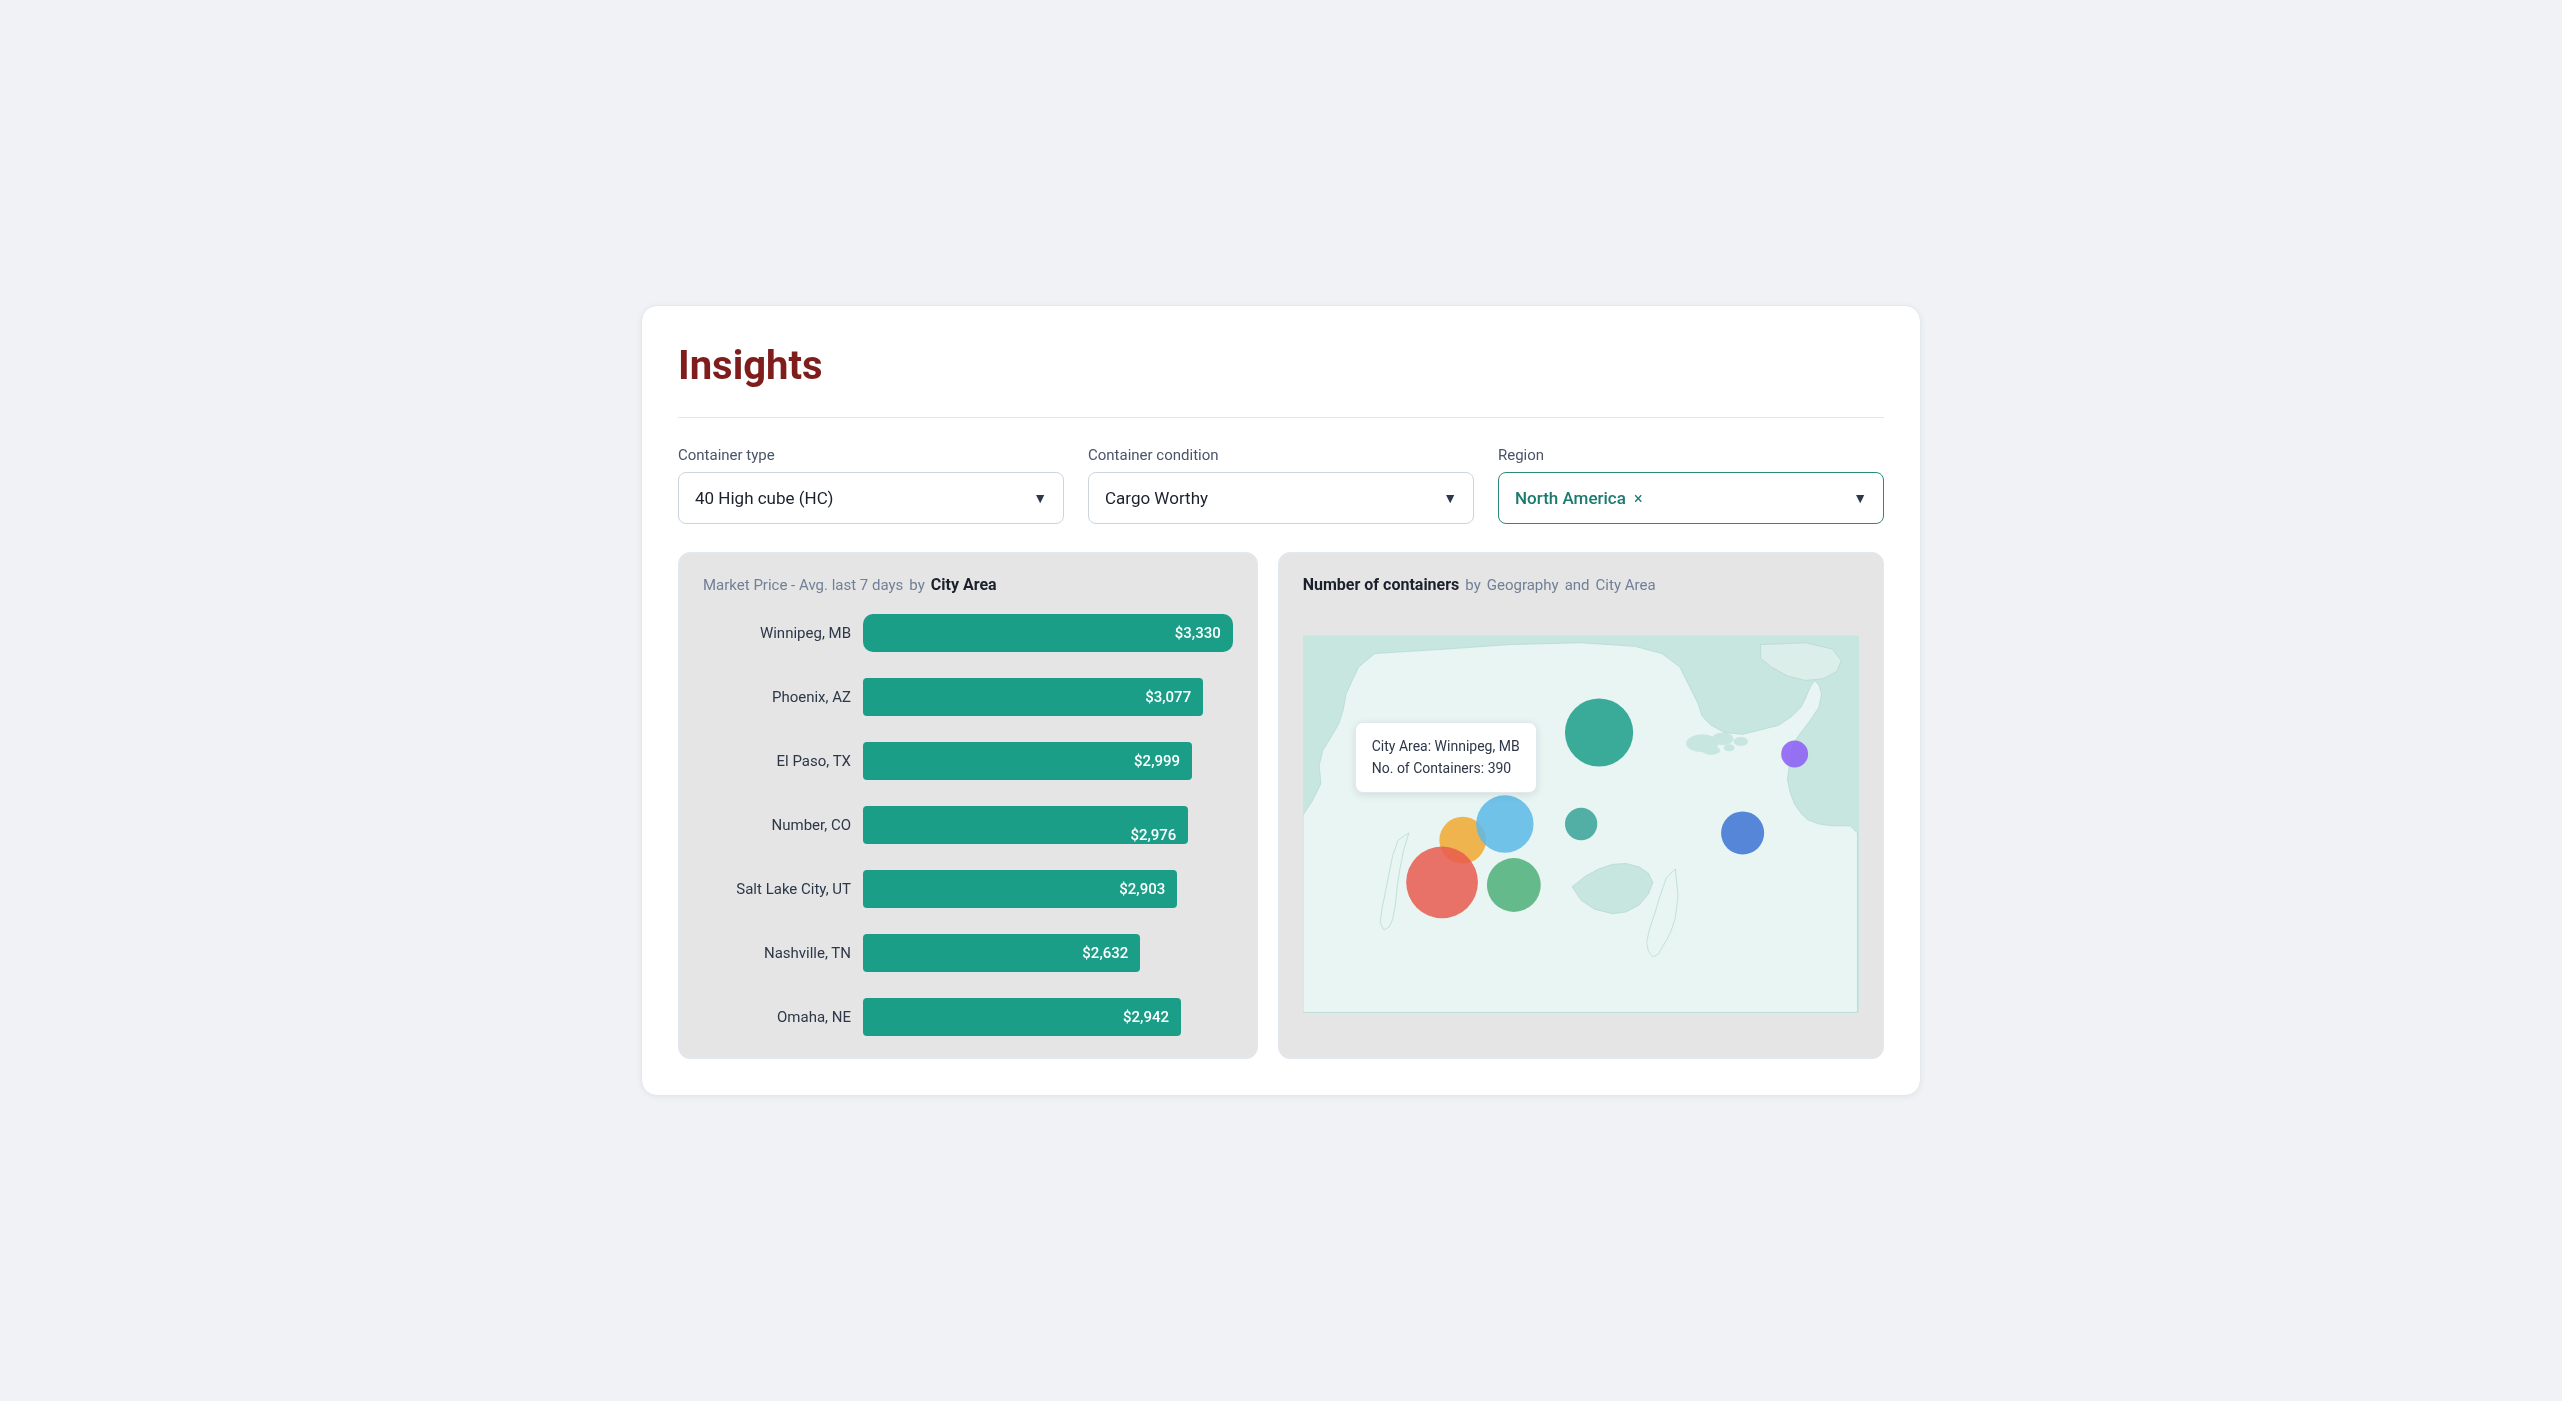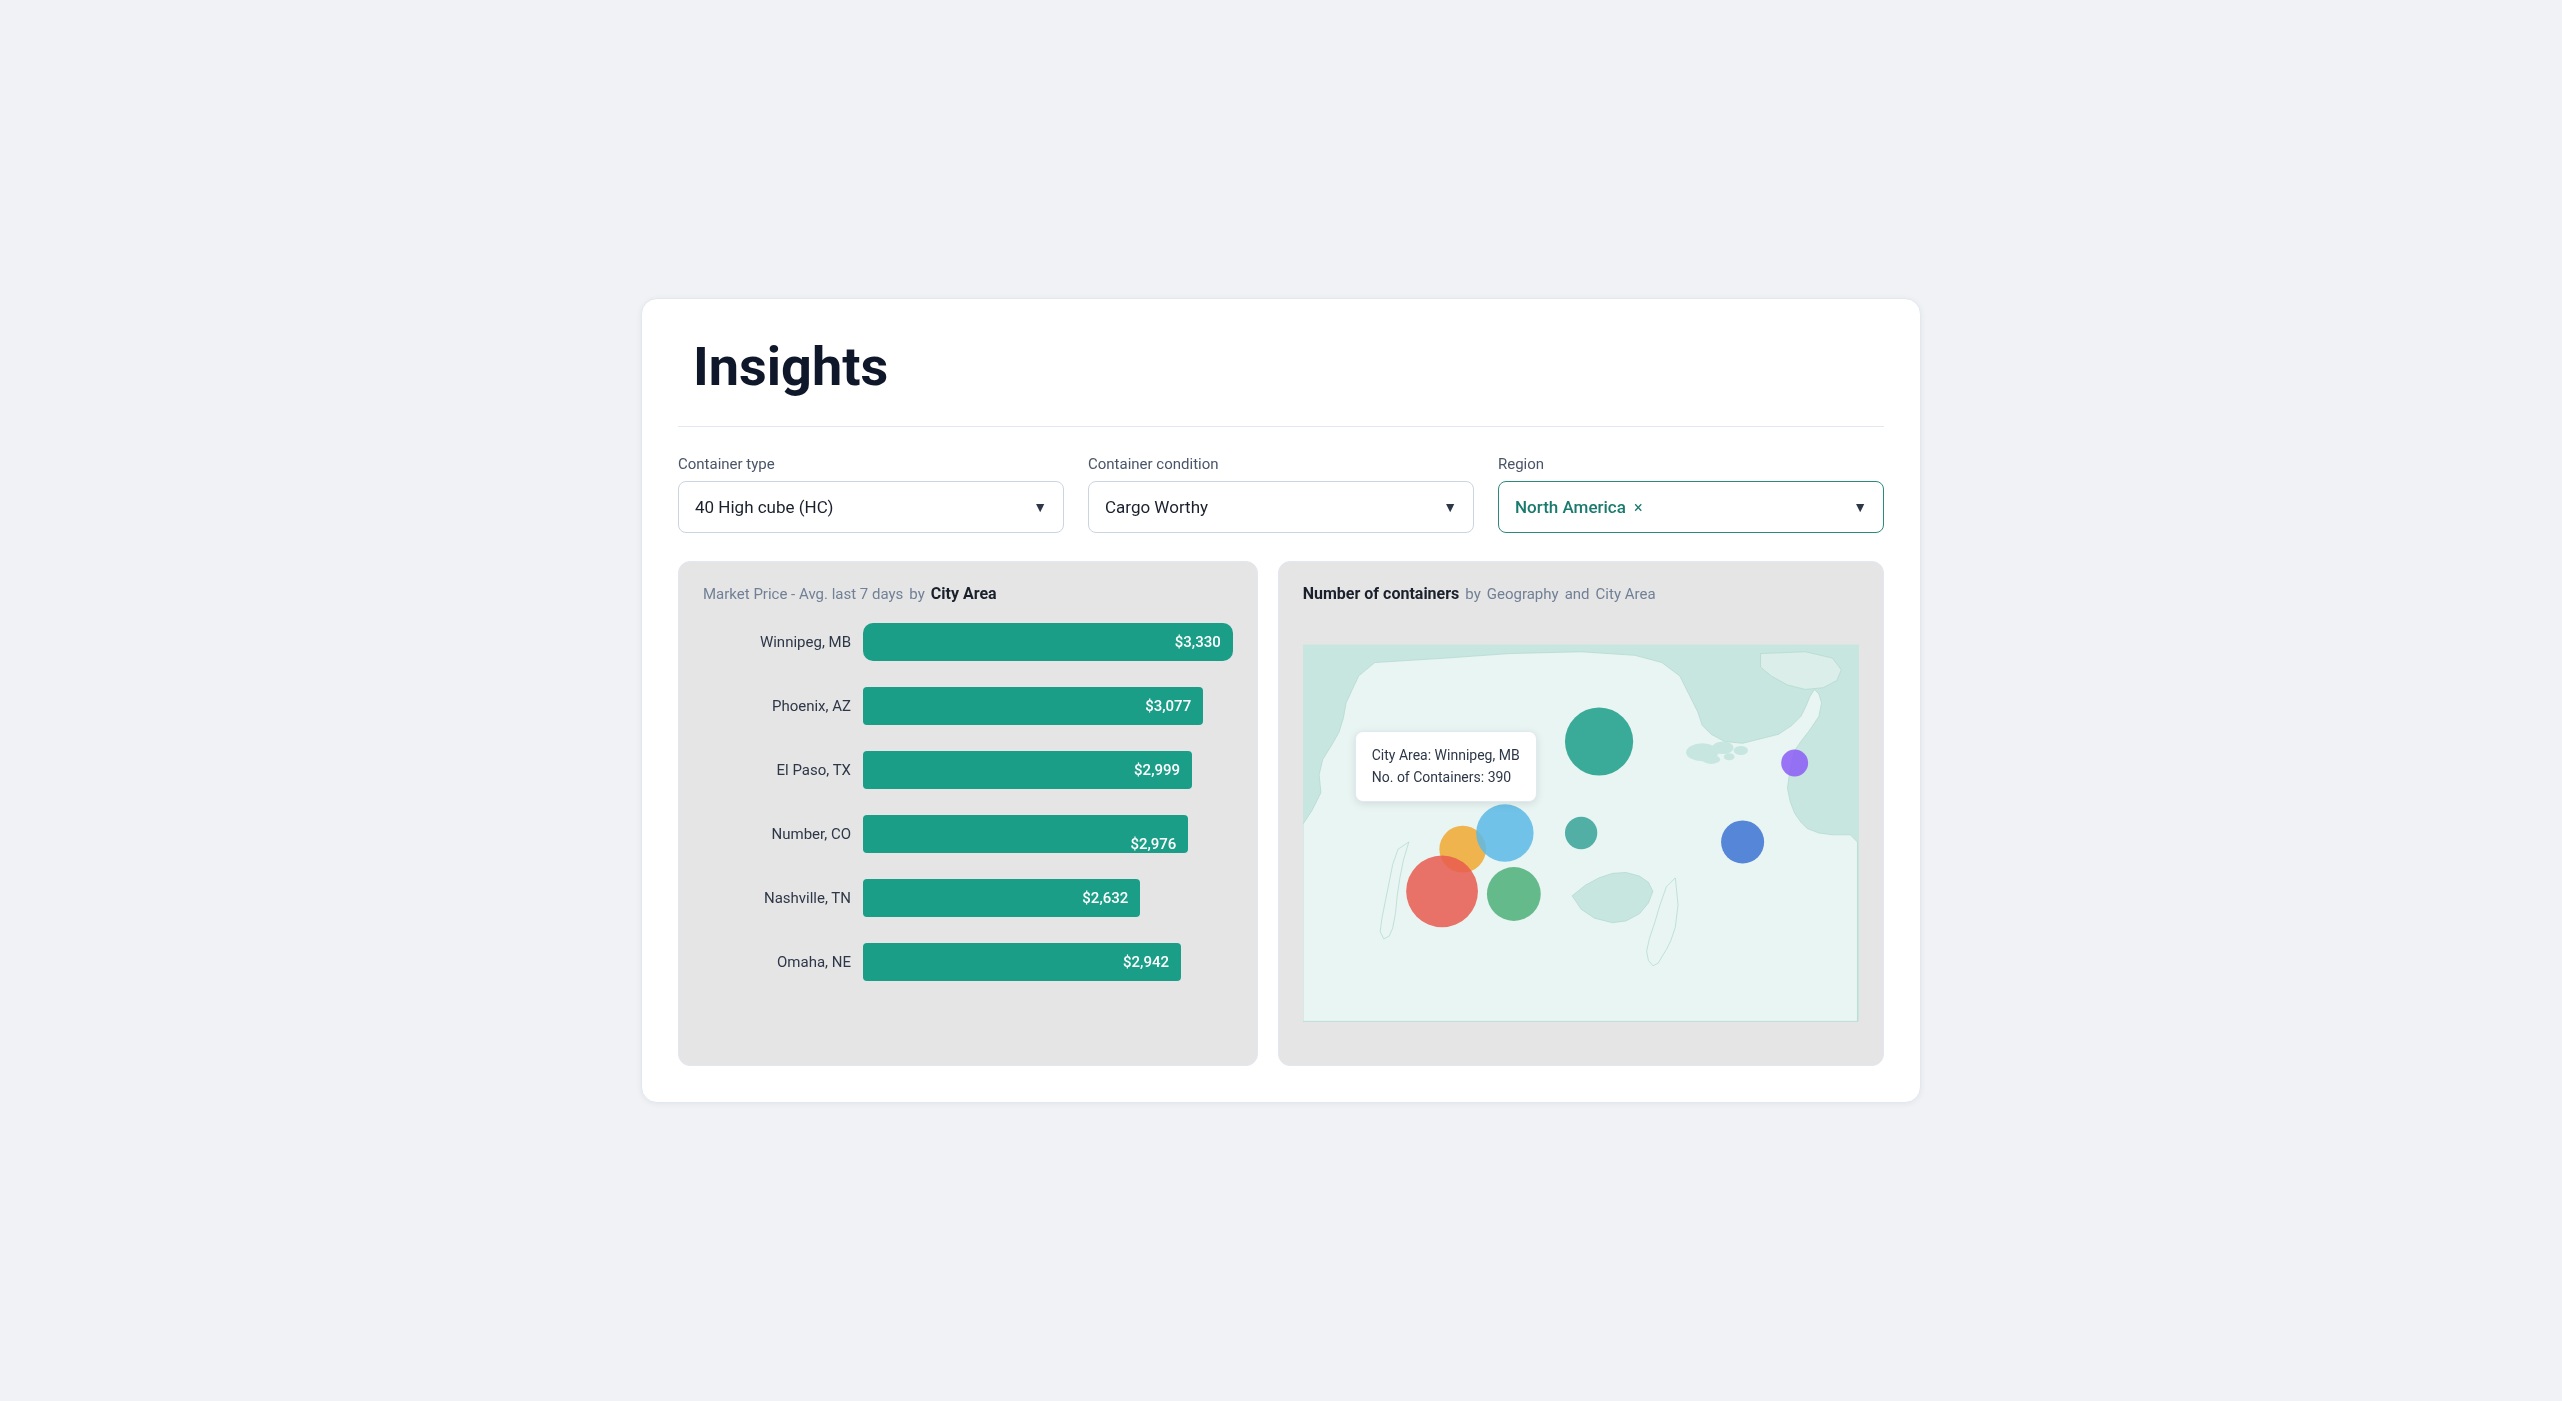--- a/index.html
+++ b/index.html
@@ -15,25 +15,24 @@
     .main-card {
       background: #fff;
       border-radius: 16px;
       border: 1px solid #e2e8f0;
       padding: 36px 36px 36px 36px;
       width: 1280px;
       max-width: 100%;
       box-shadow: 0 1px 6px rgba(0,0,0,0.06);
     }
     .page-title {
-      font-size: 54px;
+      font-size: 40px;
       font-weight: 700;
-      color: #0f172a;
+      color: #7f1d1d;
       margin-bottom: 28px;
-      margin-left: 15px;
     }
     .divider {
       border: none;
       border-top: 1px solid #e2e8f0;
       margin-bottom: 28px;
     }
     .filters-row {
       display: flex;
       gap: 24px;
       margin-bottom: 28px;
@@ -248,20 +247,28 @@
               <div class="bar-fill" style="width: 89%;">
                 <span class="bar-value">$2,999</span>
               </div>
             </div>
           </div>
           <div class="bar-row">
             <span class="bar-city-label">Number, CO</span>
             <div class="bar-outer">
               <div class="bar-fill" style="width: 88%; align-items: flex-end;">
                 <span class="bar-value">$2,976</span>
+              </div>
+            </div>
+          </div>
+          <div class="bar-row">
+            <span class="bar-city-label">Salt Lake City, UT</span>
+            <div class="bar-outer">
+              <div class="bar-fill" style="width: 85%;">
+                <span class="bar-value">$2,903</span>
               </div>
             </div>
           </div>
           <div class="bar-row">
             <span class="bar-city-label">Nashville, TN</span>
             <div class="bar-outer">
               <div class="bar-fill" style="width: 75%;">
                 <span class="bar-value">$2,632</span>
               </div>
             </div>

